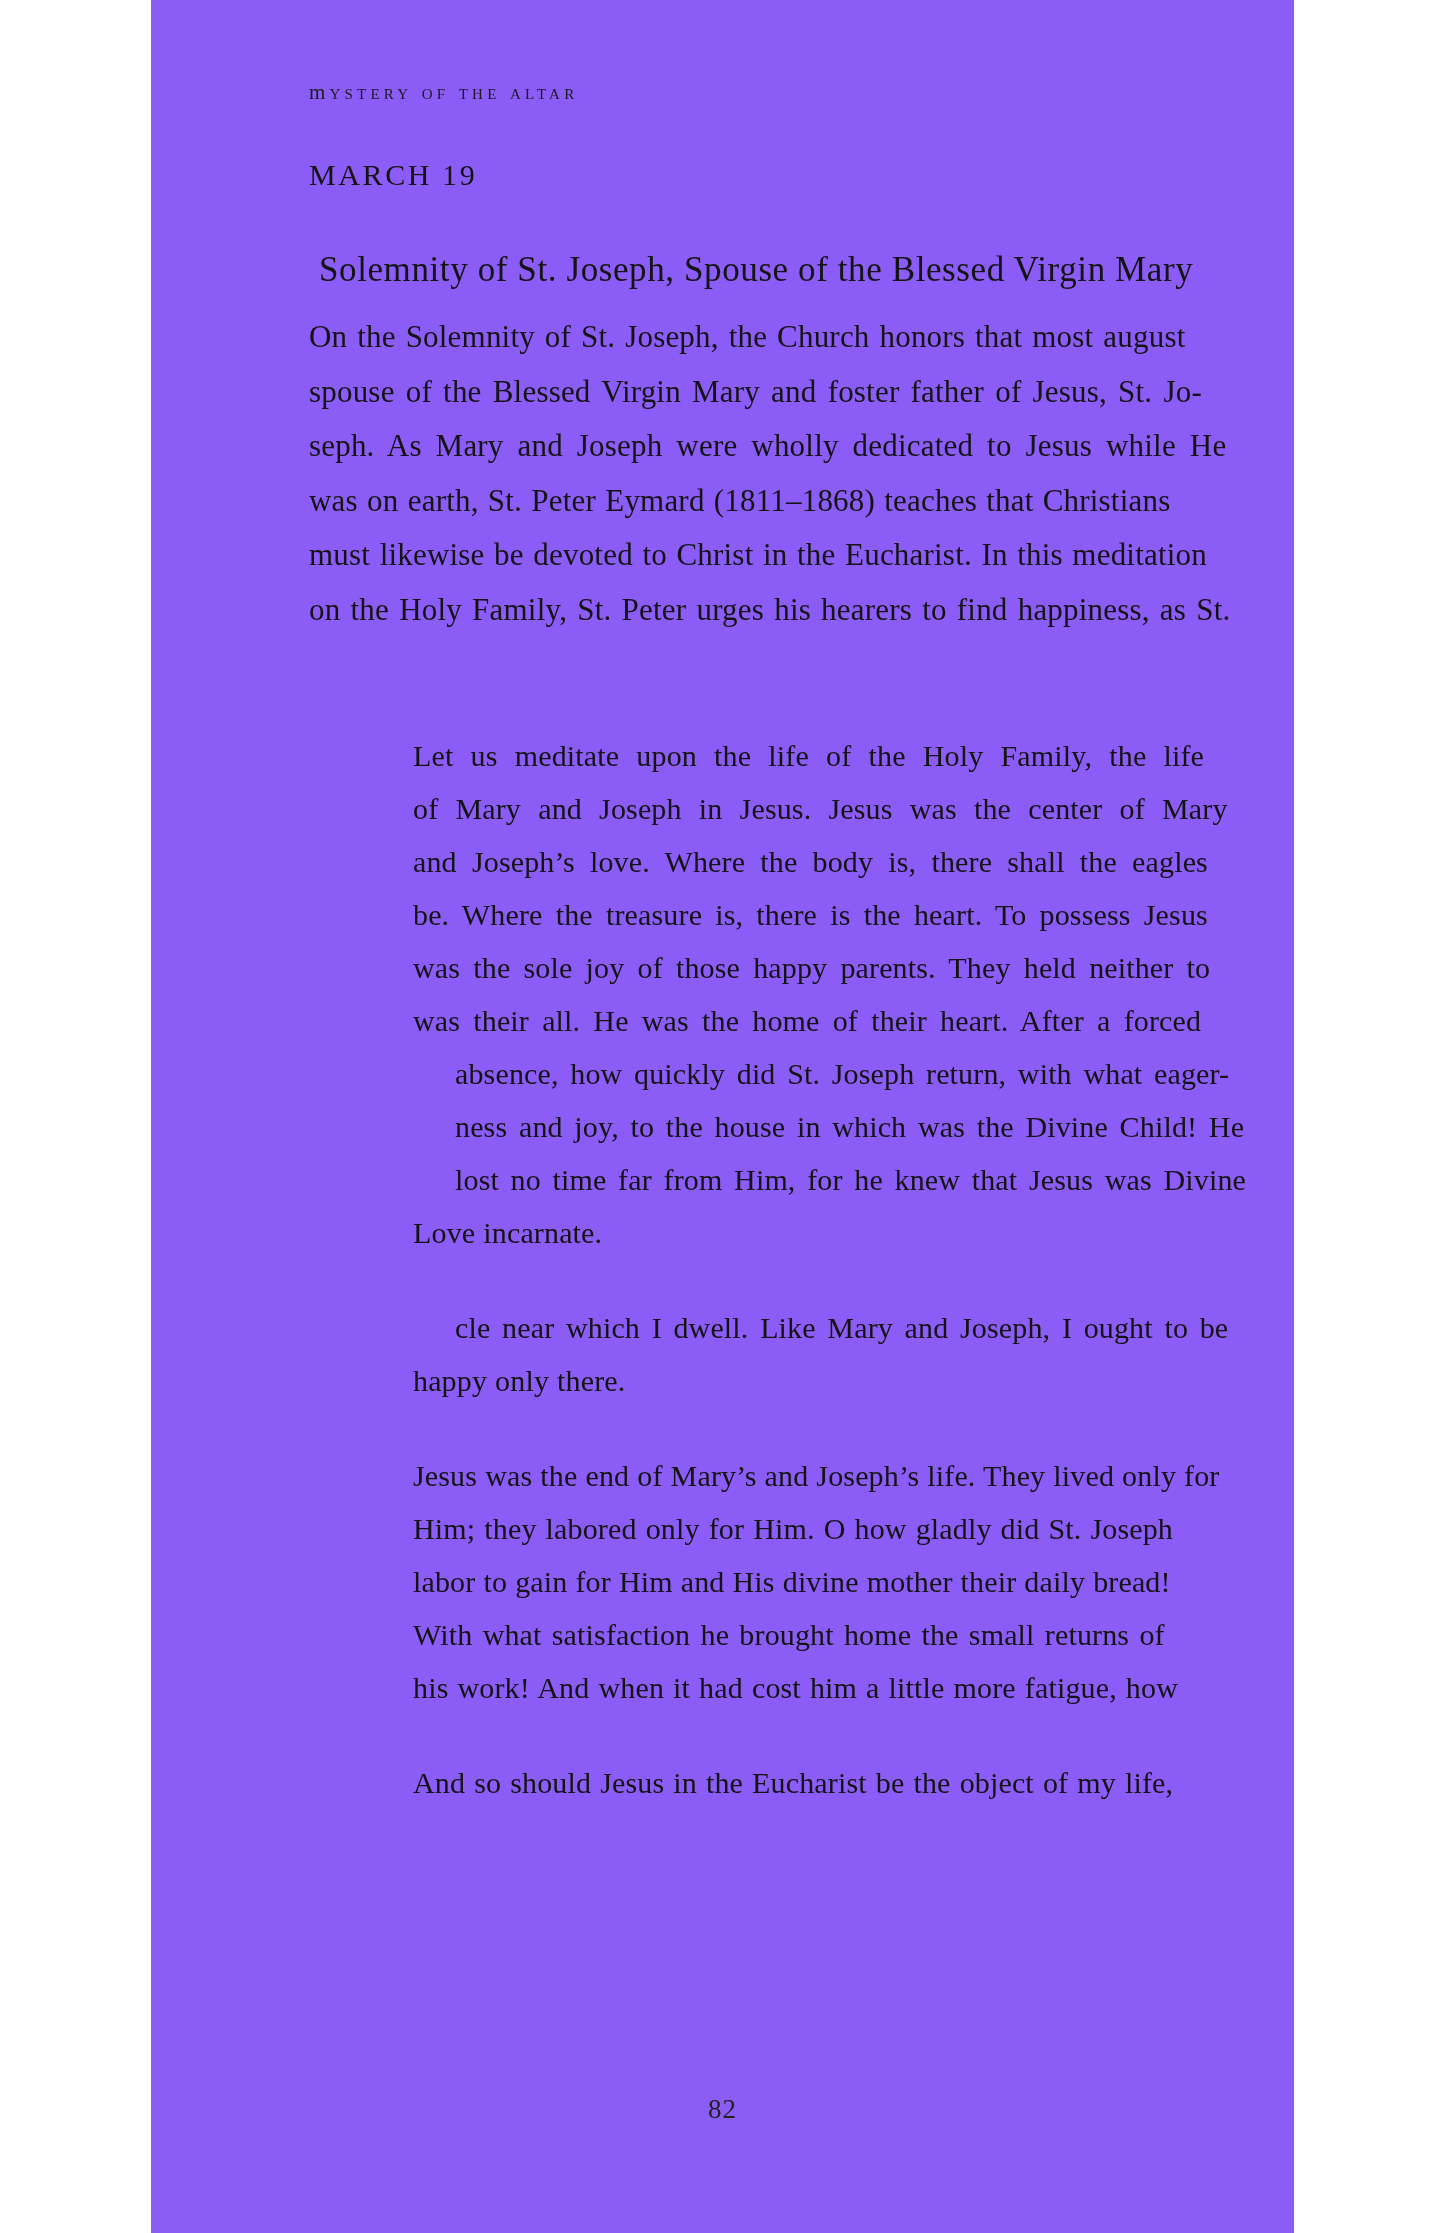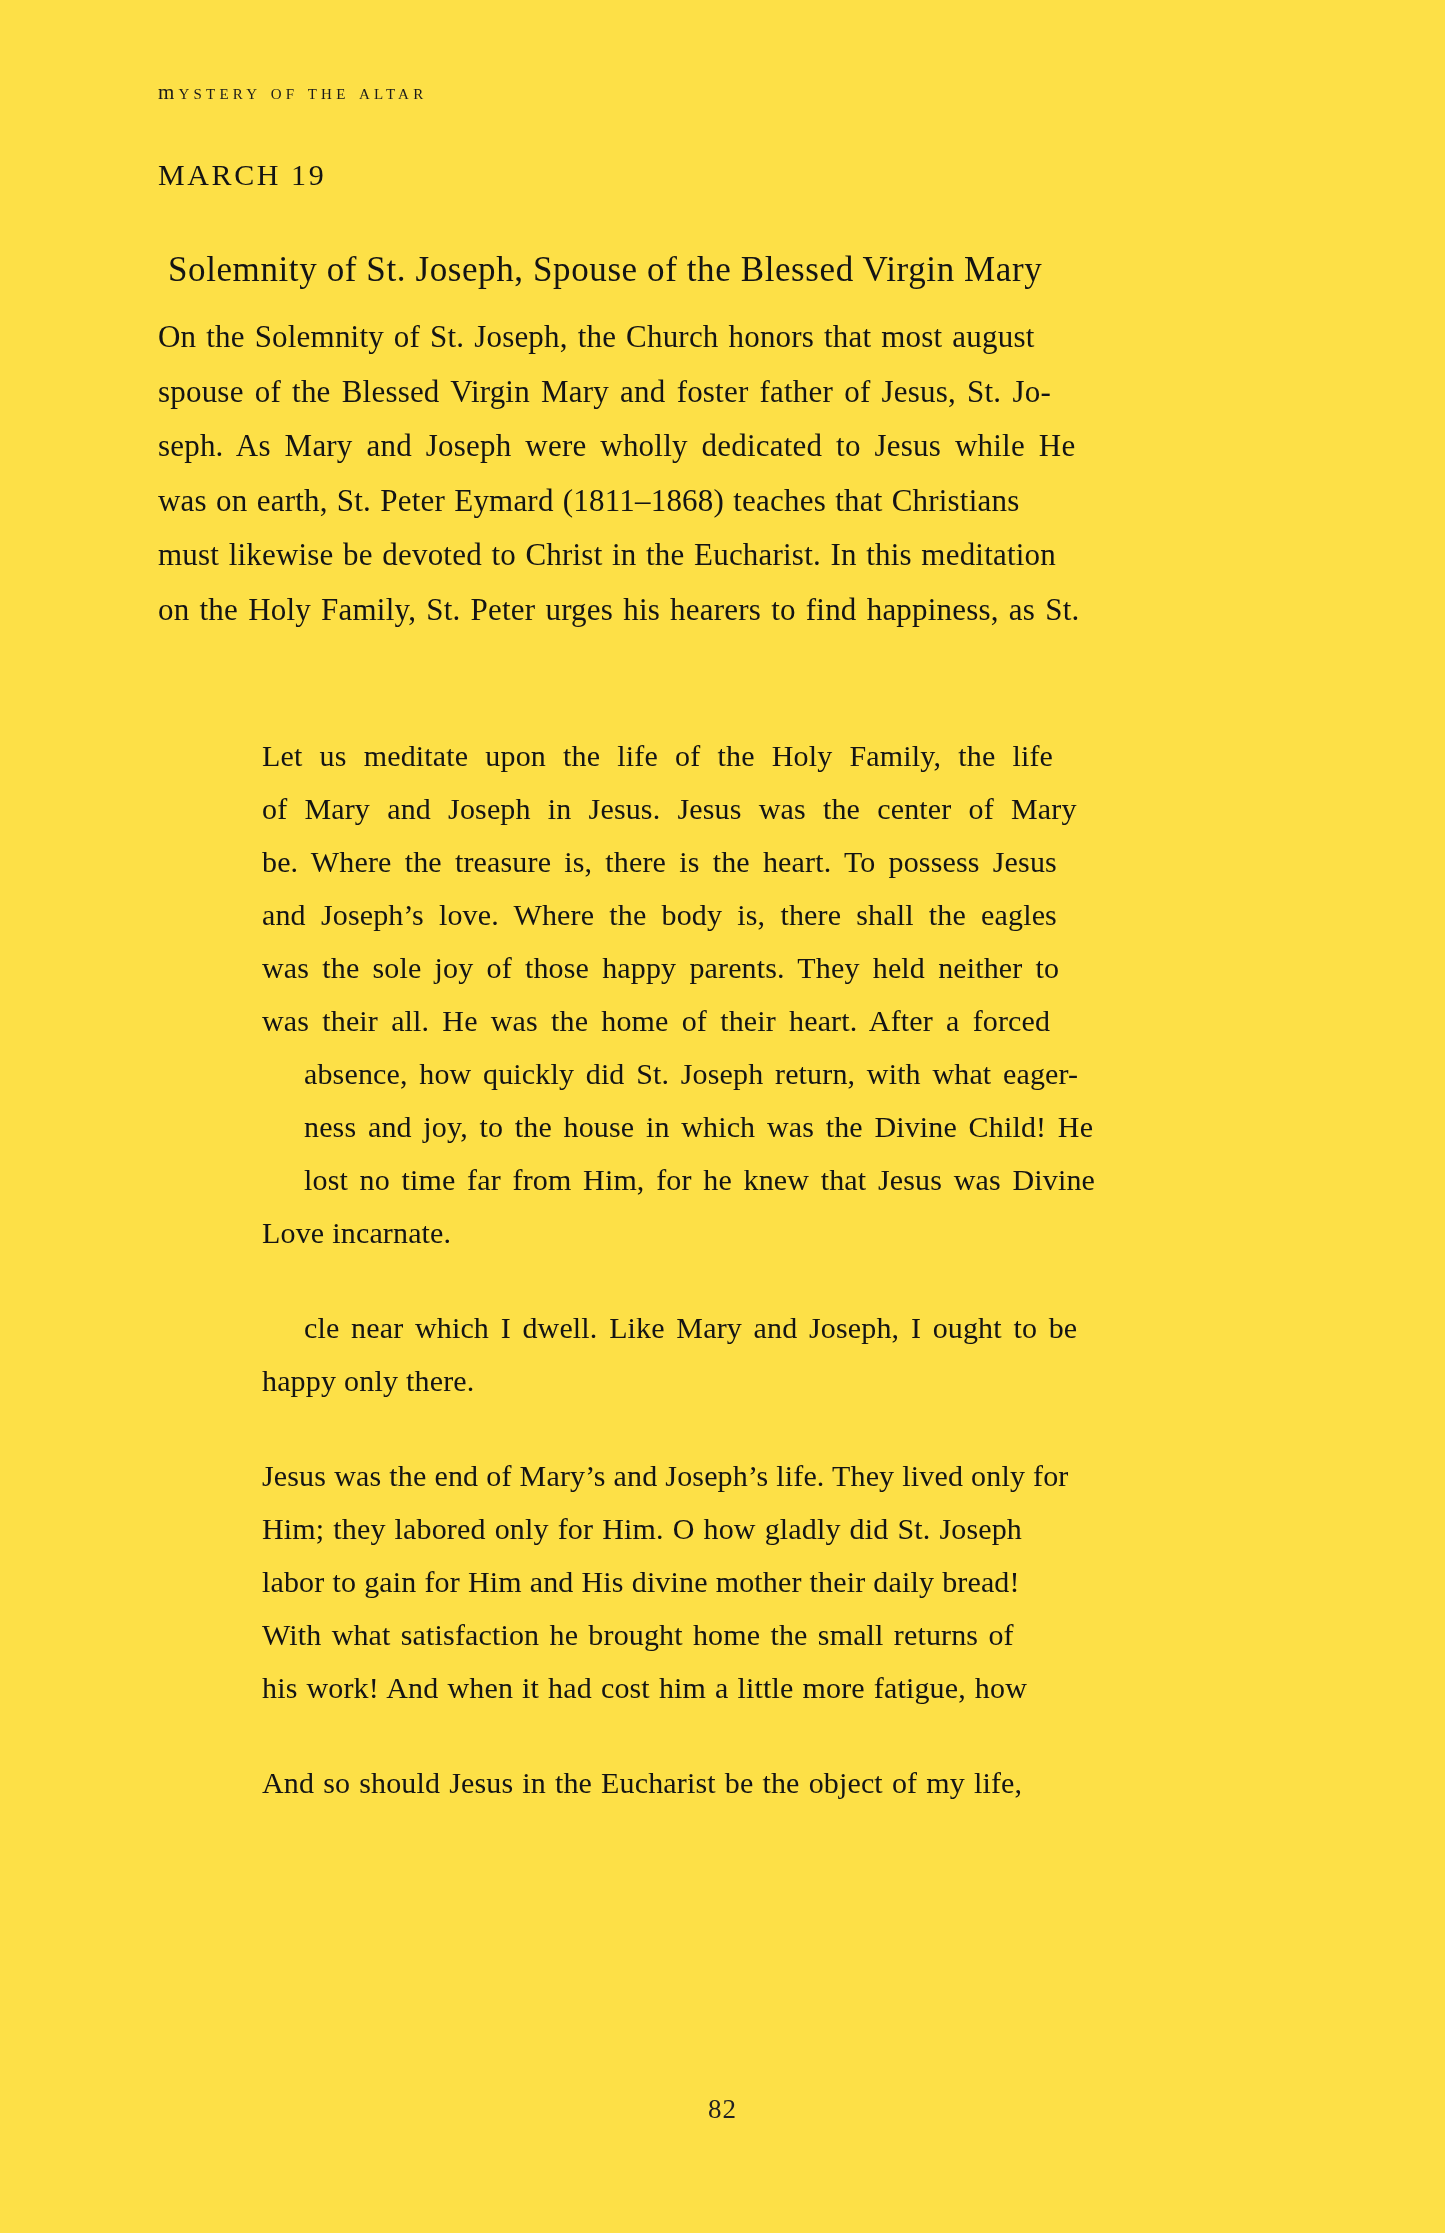--- a/index.html
+++ b/index.html
@@ -3,23 +3,23 @@
 <meta charset="utf-8">
 <style>
   html, body {
     margin: 0;
     padding: 0;
     background: #ffffff;
   }
 
   .page {
     position: relative;
-    width: 1445px;
+    width: 1143px;
     height: 2233px;
-    background: #fde047;
+    background: #8b5cf6;
     margin: 0 auto;
     overflow: hidden;
     font-family: "Liberation Serif", "DejaVu Serif", serif;
     color: #161616;
   }
 
   
   .running-header {
     position: absolute;
     left: 158px;
@@ -141,22 +141,22 @@
     <div class="ln j4">was on earth, St. Peter Eymard (1811–1868) teaches that Christians</div>
     <div class="ln j5">must likewise be devoted to Christ in the Eucharist. In this meditation</div>
     <div class="ln j6">on the Holy Family, St. Peter urges his hearers to find happiness, as St.</div>
   </div>
 
   <blockquote class="quote-block">
 
     <div class="quote-para">
       <div class="ln q-w8">Let us meditate upon the life of the Holy Family, the life</div>
       <div class="ln q-w8">of Mary and Joseph in Jesus. Jesus was the center of Mary</div>
+      <div class="ln q-w1">and Joseph’s love. Where the body is, there shall the eagles</div>
       <div class="ln q-w3">be. Where the treasure is, there is the heart. To possess Jesus</div>
-      <div class="ln q-w1">and Joseph’s love. Where the body is, there shall the eagles</div>
       <div class="ln q-w3">was the sole joy of those happy parents. They held neither to</div>
       <div class="ln q-w3">was their all. He was the home of their heart. After a forced</div>
       <div class="ln q-w4">absence, how quickly did St. Joseph return, with what eager-</div>
       <div class="ln q-w4">ness and joy, to the house in which was the Divine Child! He</div>
       <div class="ln q-w4">lost no time far from Him, for he knew that Jesus was Divine</div>
       <div class="ln q-w7">Love incarnate.</div>
     </div>
 
     <div class="quote-para">
       <div class="ln q-w4">cle near which I dwell. Like Mary and Joseph, I ought to be</div>

